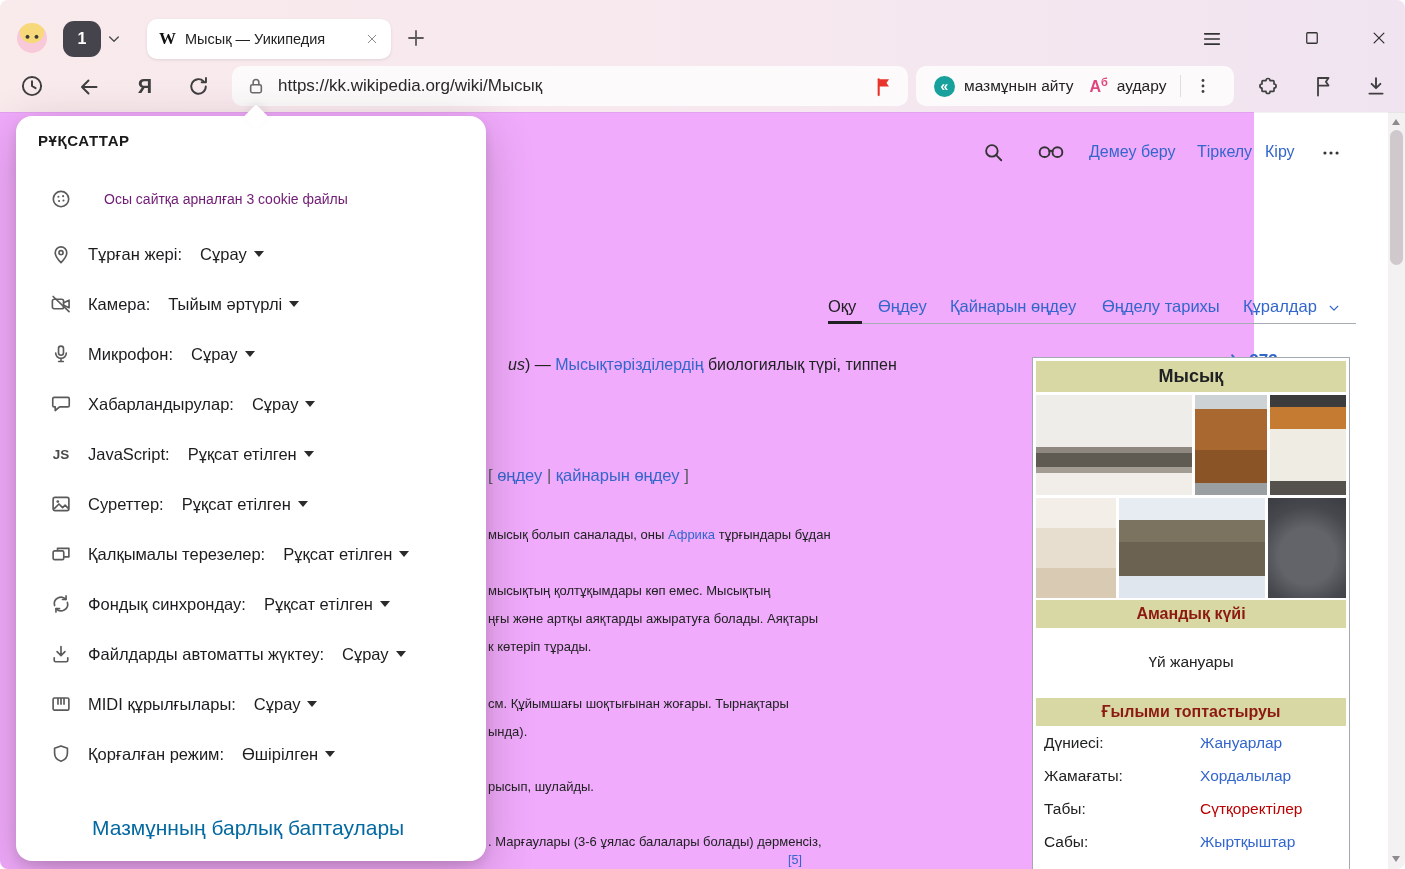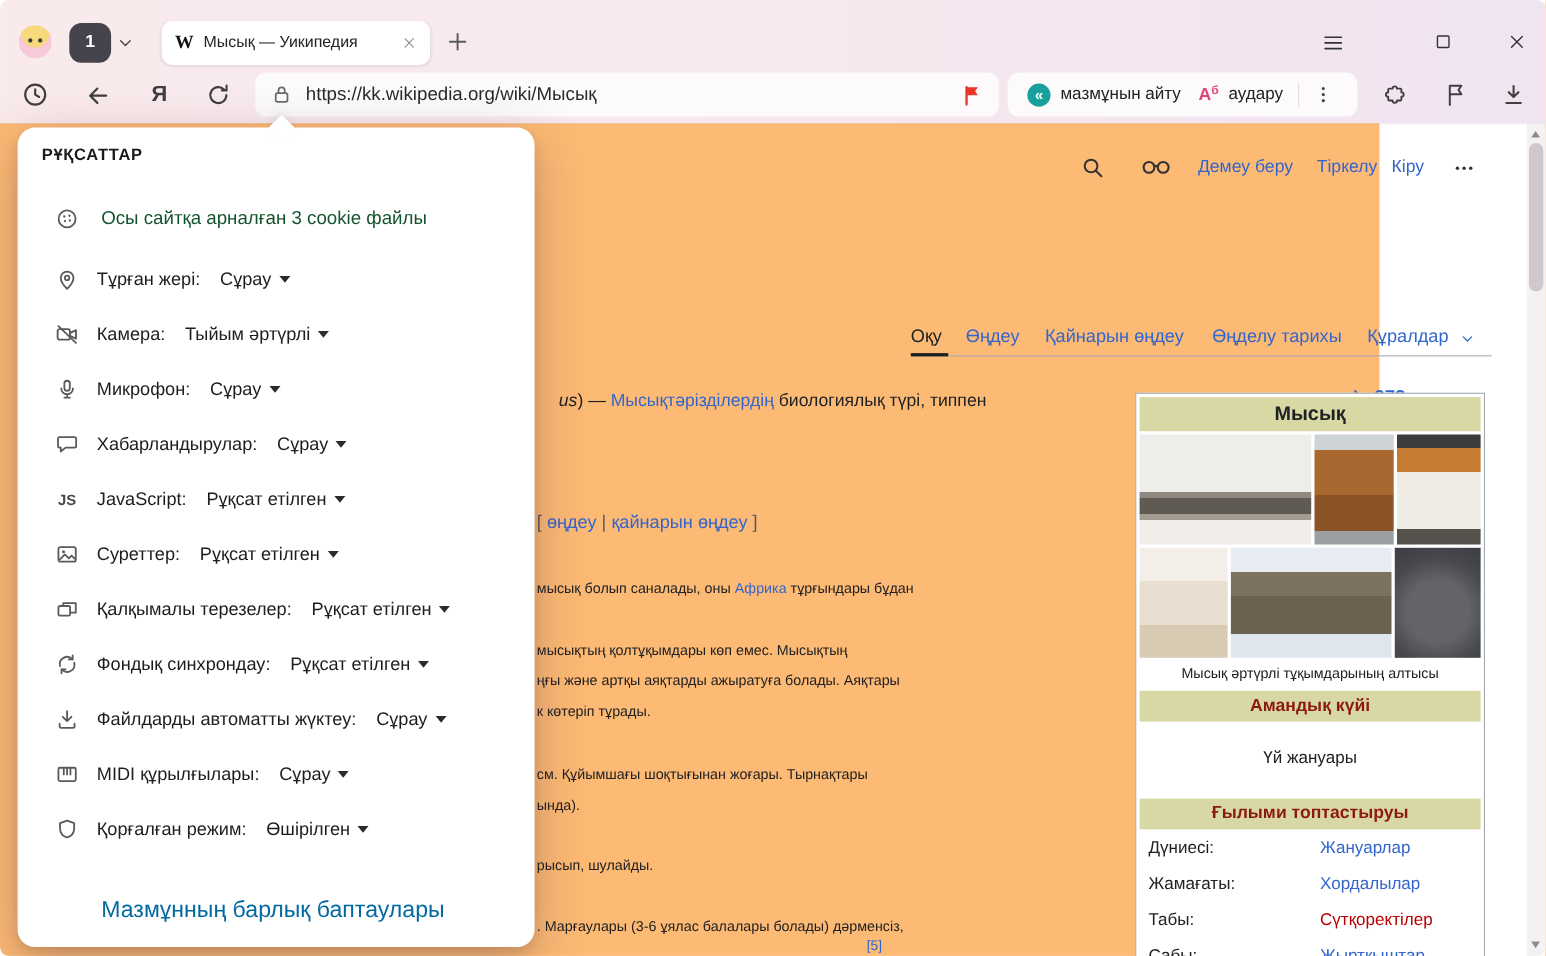--- a/index.html
+++ b/index.html
@@ -31,21 +31,21 @@
   .btnspill{position:absolute;left:916px;top:66px;width:318px;height:40px;border-radius:10px;background:#fcfafa;
             display:flex;align-items:center;padding:0 10px}
   .readbtn,.trbtn{display:flex;align-items:center;gap:9px;font-size:15.5px;color:#222;padding:0 8px;height:100%;cursor:pointer}
   .readic{width:21px;height:21px;border-radius:50%;background:#17a09c;color:#fff;font-weight:700;font-size:14px;
           display:flex;align-items:center;justify-content:center;line-height:1}
   .tric{color:#e0447c;font-weight:700;font-size:16px;line-height:1}
   .tric i{font-style:normal;font-size:11px;vertical-align:super}
   .vsep{width:1px;height:22px;background:#e3dde0;margin:0 12px 0 6px}
 
   
-  .content{position:absolute;left:0;top:112px;width:1254px;height:757px;background:#fdba74}
+  .content{position:absolute;left:0;top:112px;width:1254px;height:757px;background:#f0abfc}
   .hlink{position:absolute;font-size:16px;color:#3366cc;text-decoration:none;cursor:pointer;white-space:nowrap}
   .langsel{position:absolute;left:1226px;top:239px;display:flex;align-items:center;gap:8px;color:#3366cc;cursor:pointer}
   .langic{font-size:15px;font-weight:700}
   .langlabel{font-size:17px;font-weight:700}
   .ptab{position:absolute;top:185px;font-size:16.5px;color:#3366cc;cursor:pointer;white-space:nowrap}
   .ptab.active{color:#202122}
   .tabs-border{position:absolute;left:828px;top:211px;width:528px;height:1px;background:#a7acb3}
   .read-underline{position:absolute;left:828px;top:209px;width:34px;height:2.5px;background:#202122}
   .leadline{position:absolute;left:508px;top:244px;font-size:16px;color:#202122;white-space:nowrap}
   .editline{position:absolute;left:488px;top:354px;font-size:16.5px;color:#54595d;white-space:nowrap}
@@ -85,21 +85,21 @@
          box-shadow:0 4px 10px rgba(0,0,0,.10),0 14px 46px rgba(90,50,70,.30);z-index:50}
   .panel-caret{position:absolute;left:231px;top:-8px;width:18px;height:18px;background:#fff;transform:rotate(45deg);
                border-radius:3px;box-shadow:-3px -3px 8px rgba(0,0,0,.06)}
   .panel-title{position:absolute;left:22px;top:16px;font-size:15px;font-weight:700;letter-spacing:.6px;color:#1a1a1a}
   .prow-perm{position:absolute;left:34px;height:26px;display:flex;align-items:center;gap:8px}
   .pic{width:22px;height:22px;flex:0 0 22px;color:#5a5a5a}
   .jsic{width:22px;flex:0 0 22px;text-align:center;font-size:13.5px;font-weight:700;color:#4a4a4a}
   .plabel{font-size:16.5px;color:#1d1d1f;margin-left:8px;white-space:nowrap}
   .pvalue{margin-left:10px;font-size:16.5px;color:#1d1d1f;display:inline-flex;align-items:center;gap:7px;cursor:pointer;white-space:nowrap}
   .dd{display:inline-block;width:0;height:0;border-left:5px solid transparent;border-right:5px solid transparent;border-top:6px solid #2b2b2b}
-  .plink{font-size:17px;color:#14532d;cursor:pointer;text-decoration:none;margin-left:12px;white-space:nowrap}
+  .plink{font-size:14px;color:#701a75;cursor:pointer;text-decoration:none;margin-left:24px;white-space:nowrap}
   .pfooter{position:absolute;left:76px;top:700px;font-size:21px;color:#0369a1;cursor:pointer;text-decoration:none}
 </style>
 </head>
 <body>
 
 <div class="screen">
 
   <svg width="0" height="0" style="position:absolute">
       <defs>
     <symbol id="i-clock" viewBox="0 0 24 24">
@@ -386,21 +386,20 @@
       <div class="prow">
         <div class="ph c1" style="width:156px"></div>
         <div class="ph c2" style="width:72px"></div>
         <div class="ph c3" style="width:76px"></div>
       </div>
       <div class="prow">
         <div class="ph c4" style="width:80px"></div>
         <div class="ph c5" style="width:146px"></div>
         <div class="ph c6" style="width:78px"></div>
       </div>
-      <div class="ib-caption">Мысық әртүрлі тұқымдарының алтысы</div>
       <div class="ib-head">Амандық күйі</div>
       <div class="ib-plain">Үй жануары</div>
       <div class="ib-head">Ғылыми топтастыруы</div>
       <div class="ib-row">
         <span class="ib-rank">Дүниесі:</span>
         <a class="ib-val">Жануарлар</a>
       </div>
       <div class="ib-row">
         <span class="ib-rank">Жамағаты:</span>
         <a class="ib-val">Хордалылар</a>

